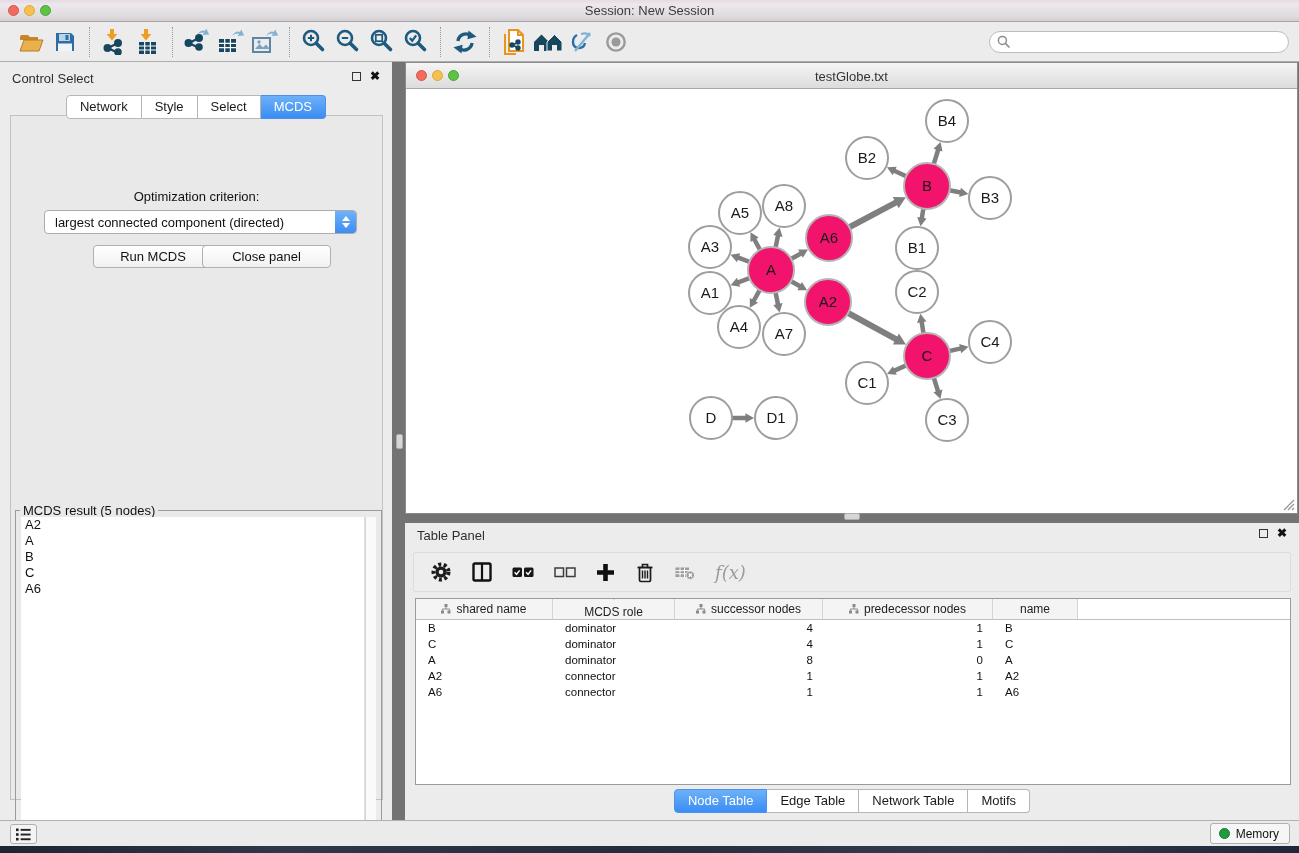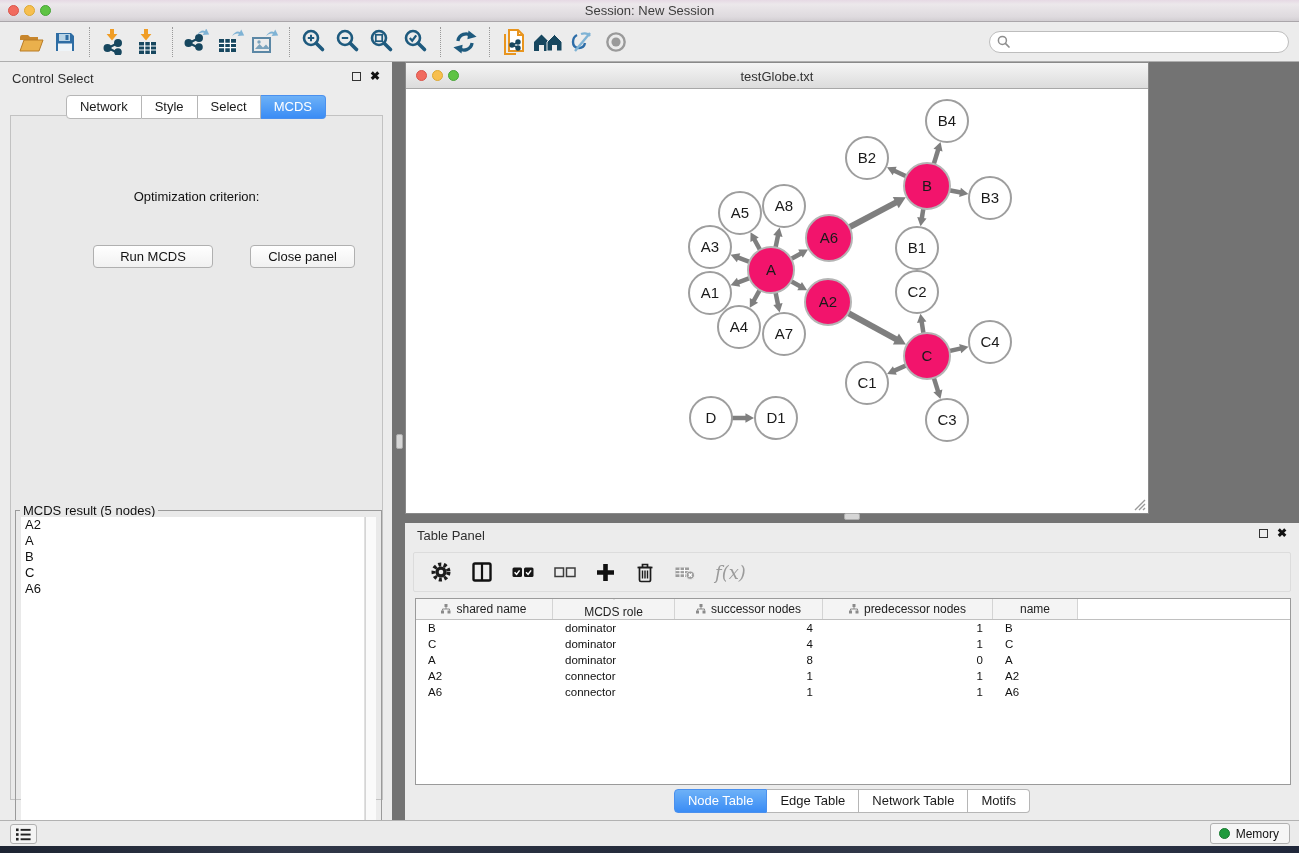--- a/index.html
+++ b/index.html
@@ -53,33 +53,33 @@
     background:#fff; border:1px solid #acacac; border-radius:4px; display:flex; align-items:center; }
   .dropdown .value { flex:1; font-size:13px; padding-left:10px; color:#111; white-space:nowrap; }
   .dropdown .stepper { width:21px; align-self:stretch; background:linear-gradient(#6fb2f8,#3e8df4);
     border-radius:0 3px 3px 0; display:flex; flex-direction:column; align-items:center; justify-content:center; gap:2px; }
   .chev-up { width:0; height:0; border-left:4px solid transparent; border-right:4px solid transparent; border-bottom:5px solid #fff; }
   .chev-dn { width:0; height:0; border-left:4px solid transparent; border-right:4px solid transparent; border-top:5px solid #fff; }
   .mac-btn { position:absolute; top:129px; height:23px; background:linear-gradient(#ffffff,#f1f1f1);
     border:1px solid #b0b0b0; border-radius:4px; font-size:13px; color:#111; text-align:center; cursor:default;
     display:flex; align-items:center; justify-content:center; font-family:"Liberation Sans",sans-serif; }
   .btn-run { left:82px; width:120px; }
-  .btn-close { left:191px; width:105px;margin-left:48px; }
+  .btn-close { left:191px; width:129px; }
   .mcds-fieldset { position:absolute; left:4px; top:394px; width:367px; height:343px;
     border:1px solid #9a9a9a; }
   .mcds-legend { position:absolute; left:4px; top:-8px; background:#e9e9e9; padding:0 3px;
     font-size:13px; color:#111; }
   .mcds-list { position:absolute; left:5px; top:6px; right:16px; bottom:5px; background:#fff;
     border-right:1px solid #e0e0e0; overflow:hidden; }
   .mcds-scroll { position:absolute; top:6px; right:5px; width:11px; bottom:5px; background:#fafafa;
     border-left:1px solid #d5d5d5; }
   .mcds-item { font-size:13px; color:#111; padding:1px 0 1px 4px; line-height:14px; }
 
   
-  .net-window { position:absolute; left:405px; top:62px; width:744px; height:452px;
+  .net-window { position:absolute; left:405px; top:62px; width:893px; height:452px;
     border:1px solid #8a8a8a; background:#fff; }
   .net-titlebar { position:absolute; left:0; top:0; right:0; height:26px;
     background:linear-gradient(#f5f5f5,#dcdcdc); border-bottom:1px solid #a8a8a8; }
   .net-titlebar .title { position:absolute; left:0; right:0; top:6px; text-align:center; font-size:13px; color:#333; }
   .net-tl { top:7px; }
   .net-canvas { position:absolute; left:0; top:26px; right:0; bottom:0; background:#fff; overflow:hidden; }
   .resize-grip { position:absolute; right:2px; bottom:2px; width:14px; height:14px; }
 
   
   .vsplit { position:absolute; left:396px; top:434px; width:7px; height:15px; background:#d6d6d6; border:1px solid #adadad; border-radius:2px; }
@@ -290,20 +290,27 @@
       <span class="close-x">✖</span>
     </div>
     <div class="seg-group">
         <div class="seg-tab">Network</div>
         <div class="seg-tab">Style</div>
         <div class="seg-tab">Select</div>
         <div class="seg-tab active">MCDS</div>
       </div>
     <div class="cp-body">
       <div class="opt-label">Optimization criterion:</div>
+      <div class="dropdown">
+        <span class="value">largest connected component (directed)</span>
+        <span class="stepper">
+          <span class="chev-up"></span>
+            <span class="chev-dn"></span>
+        </span>
+      </div>
       <div class="mac-btn btn-run">Run MCDS</div>
       <div class="mac-btn btn-close">Close panel</div>
       <div class="mcds-fieldset">
         <div class="mcds-legend">MCDS result (5 nodes)</div>
         <div class="mcds-list">
             <div class="mcds-item">A2</div>
             <div class="mcds-item">A</div>
             <div class="mcds-item">B</div>
             <div class="mcds-item">C</div>
             <div class="mcds-item">A6</div>

